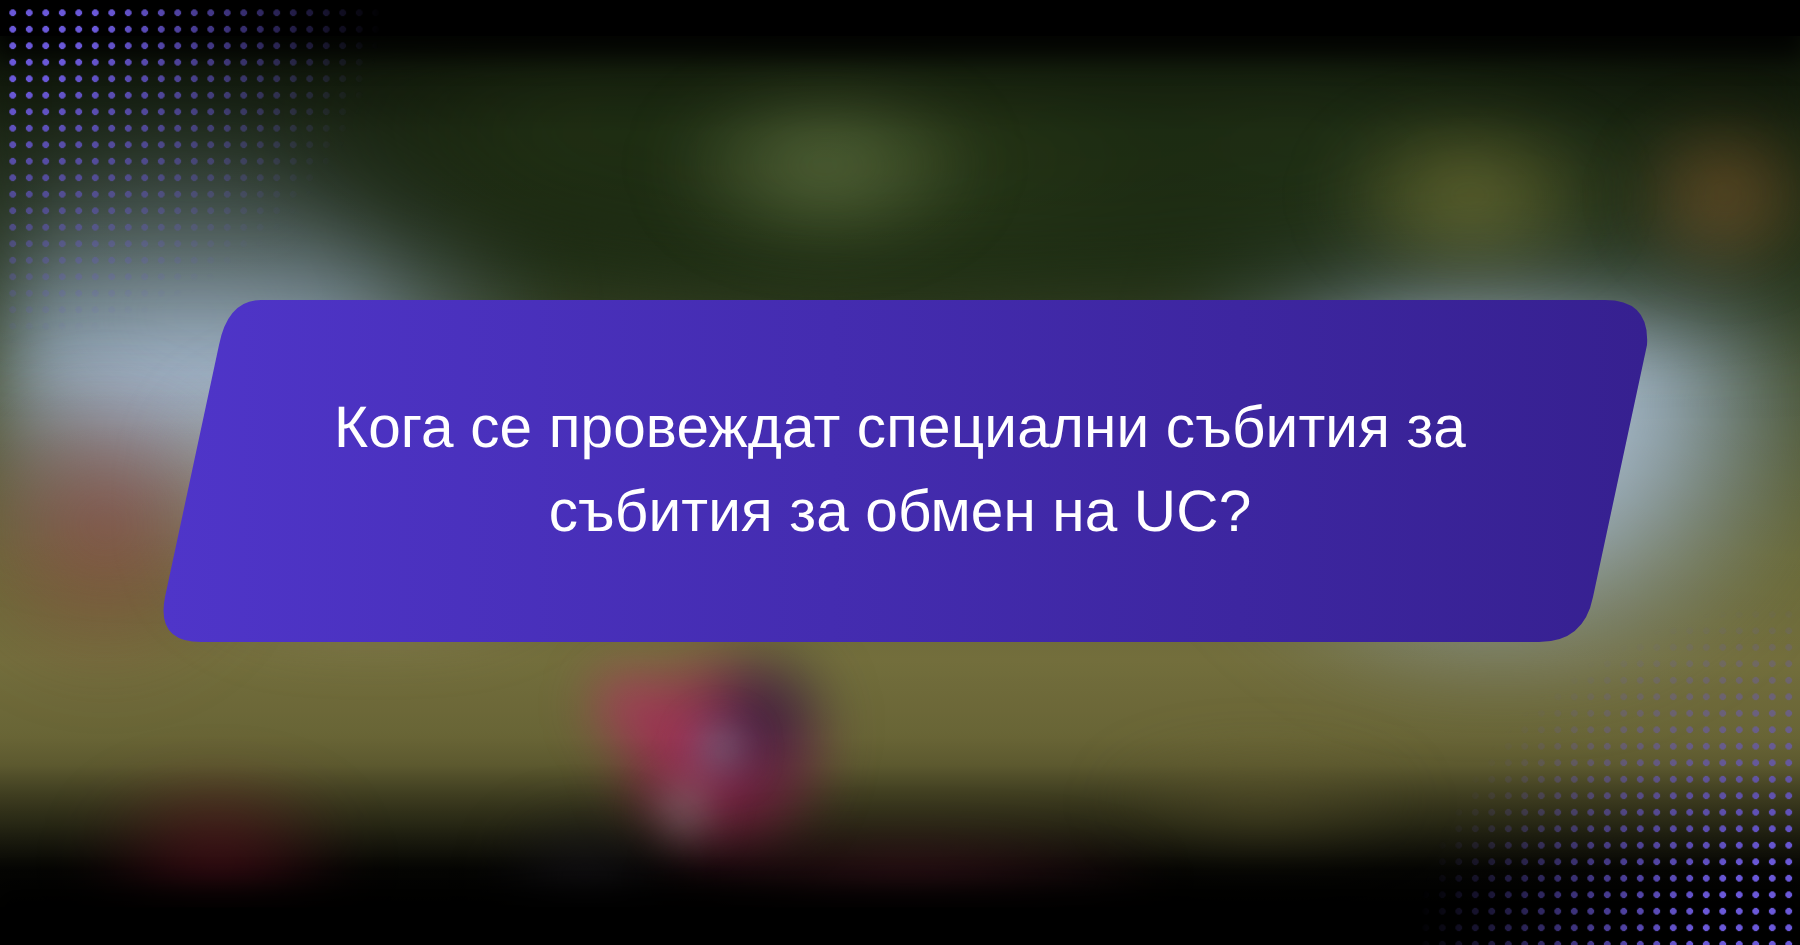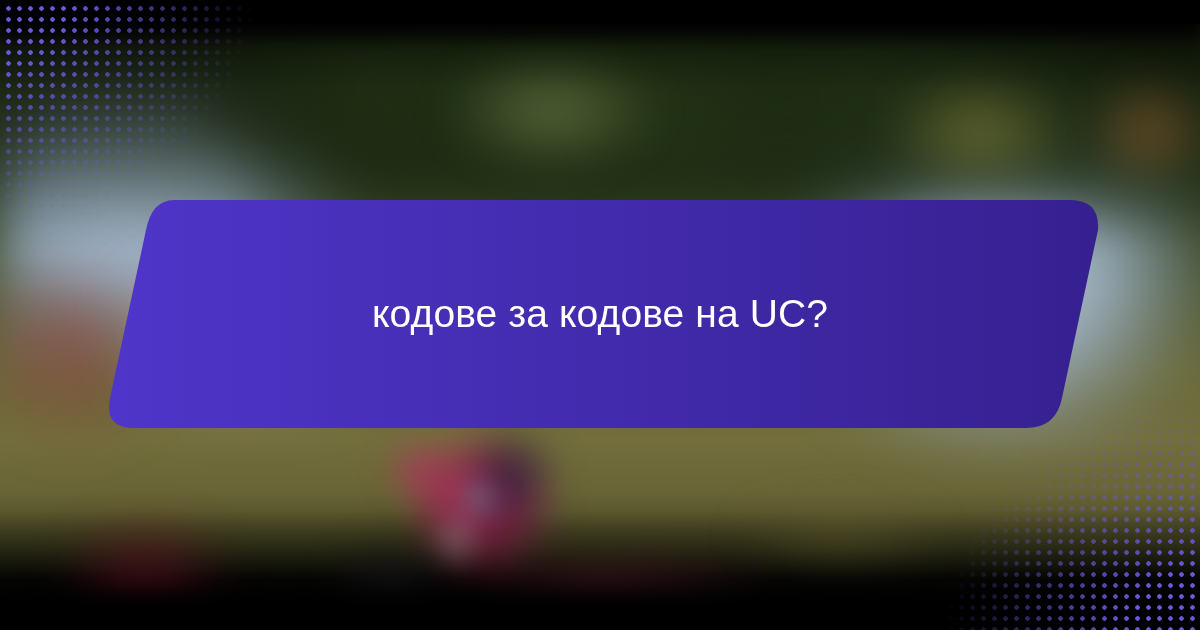--- a/index.html
+++ b/index.html
@@ -309,17 +309,18 @@
                Q 1100 200 1098 230
                L 1062 398
                Q 1056 428 1026 428
                L 134 428
                Q 104 428 110 398
                L 146 230
                Q 152 200 174 200 Z" fill="url(#bannerGrad)"></path>
     </svg>
 
     <div class="banner-text">
-      <div class="line">кодове за кодове на UC?</div>
+      <div class="line">Кога се провеждат специални събития за</div>
+      <div class="line">събития за обмен на UC?</div>
     </div>
   </div>
 
 </div>
 
 </body></html>

